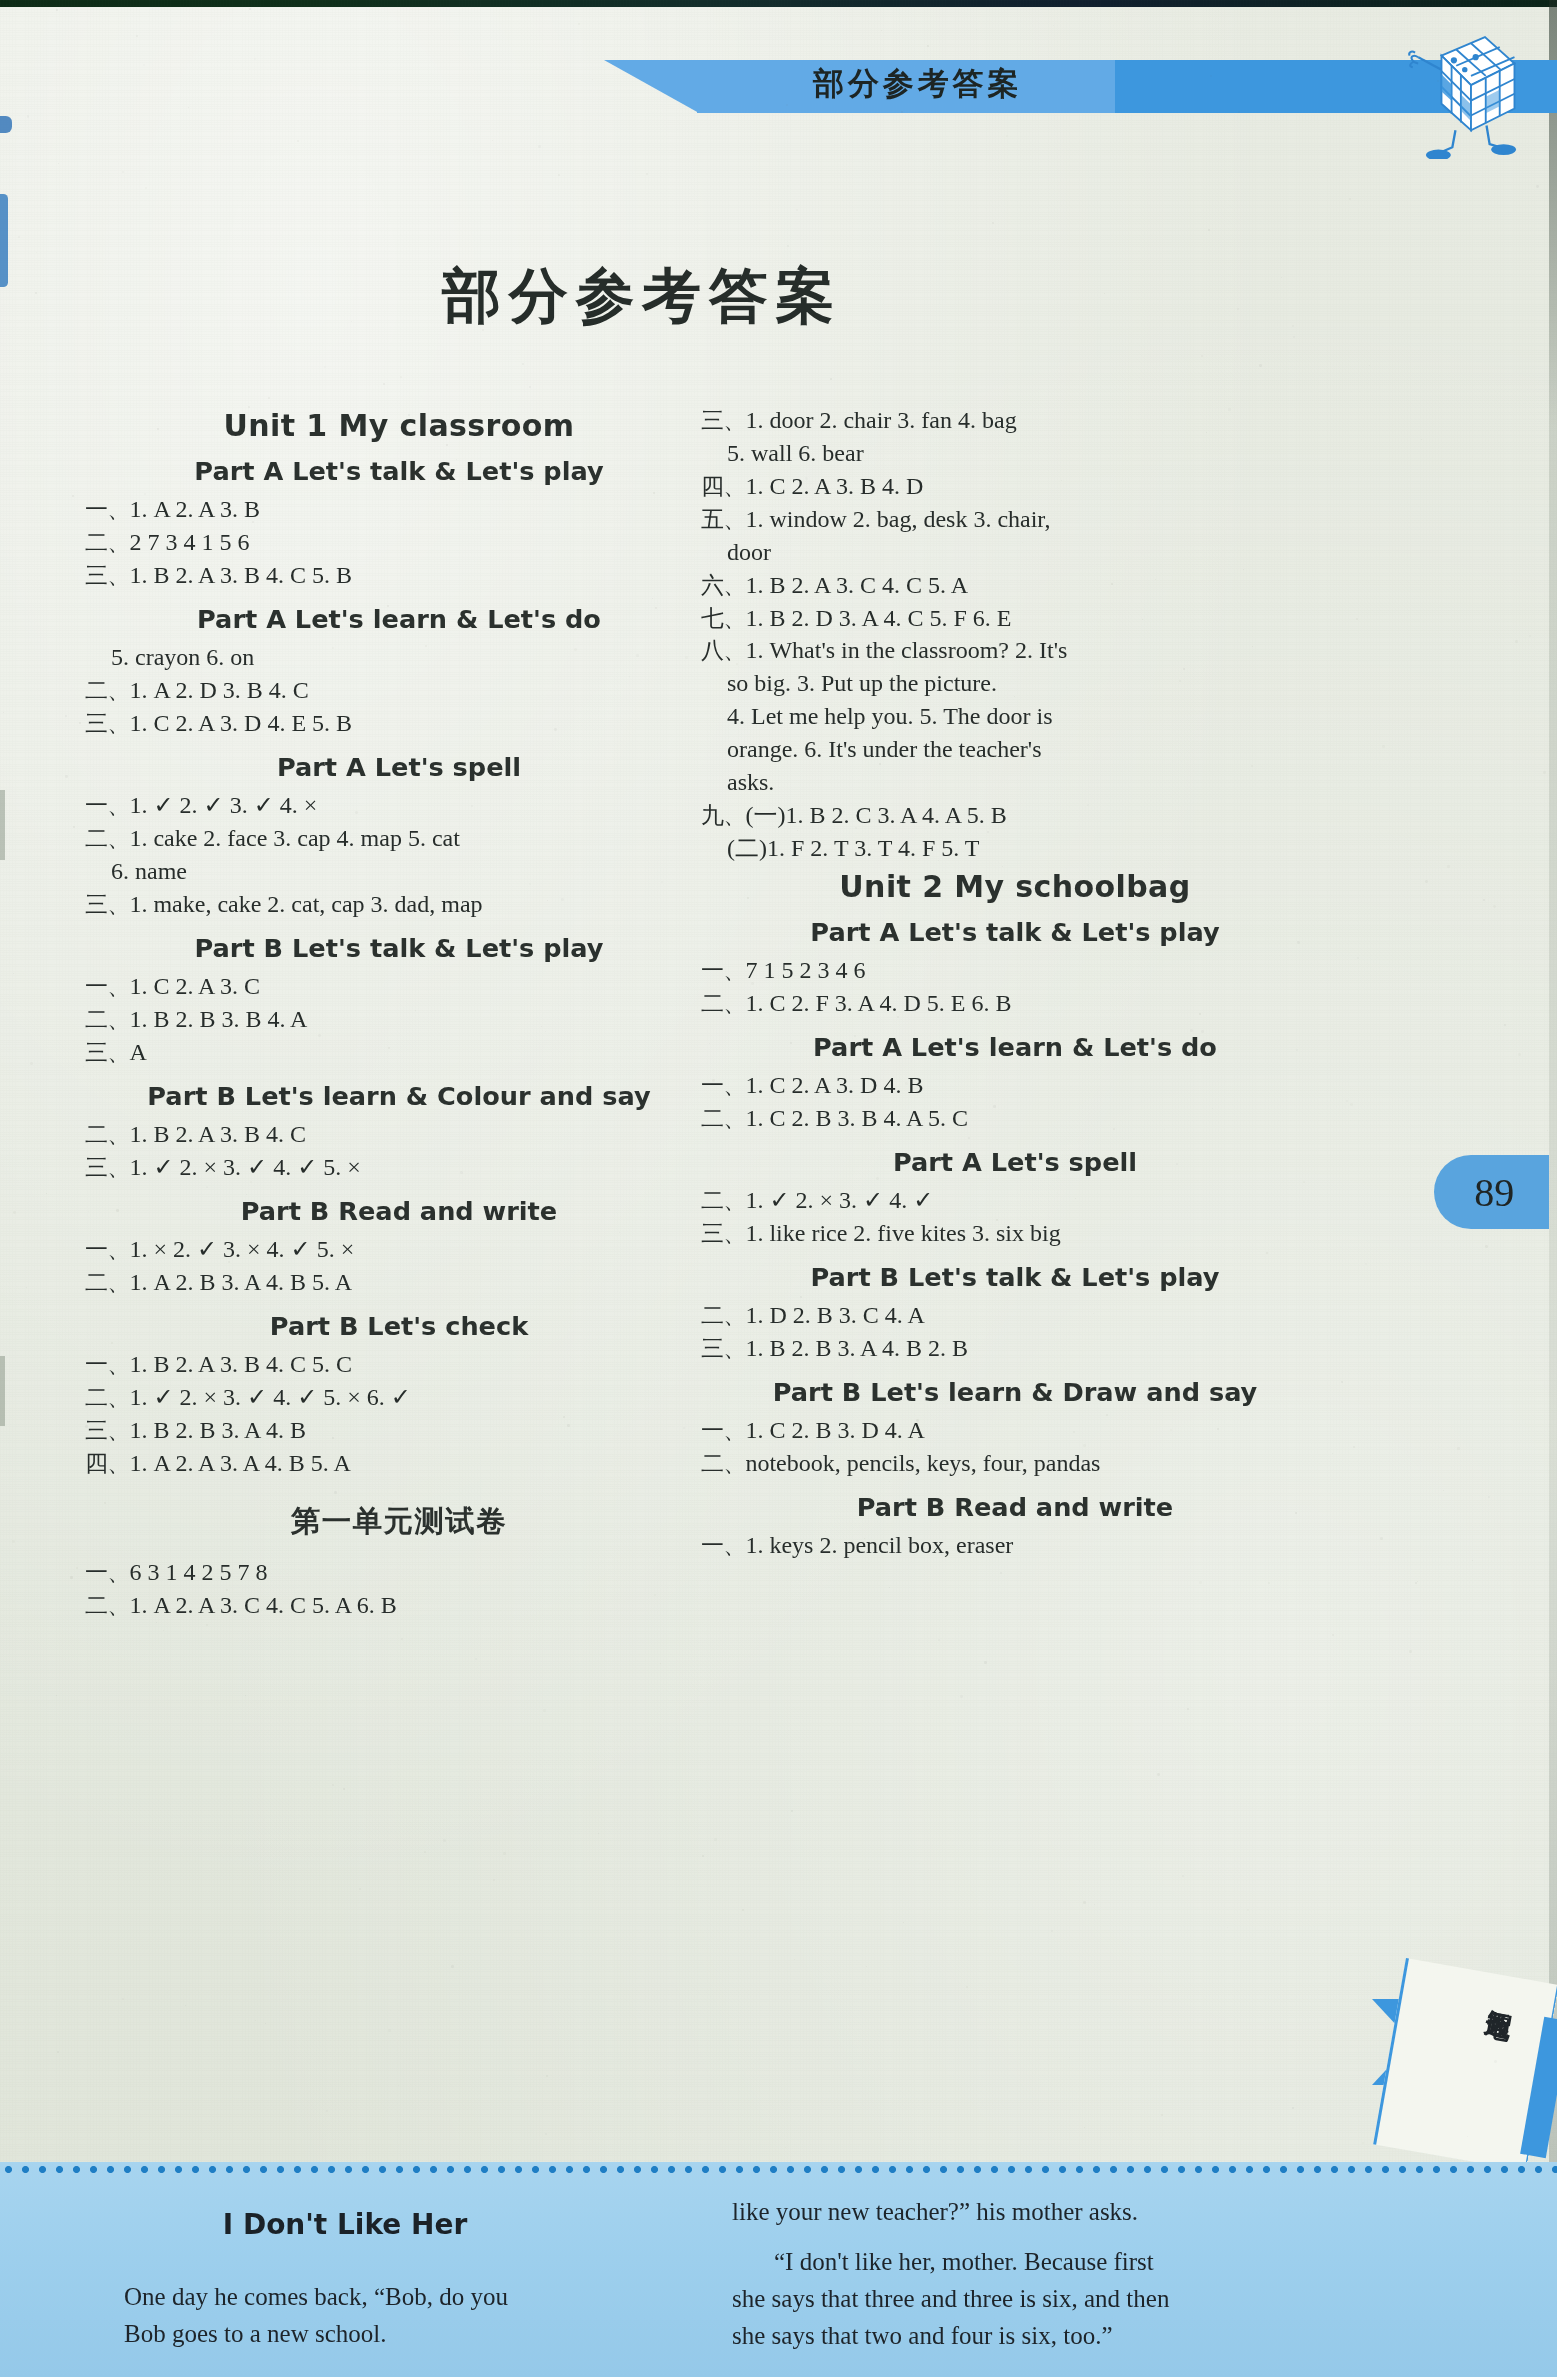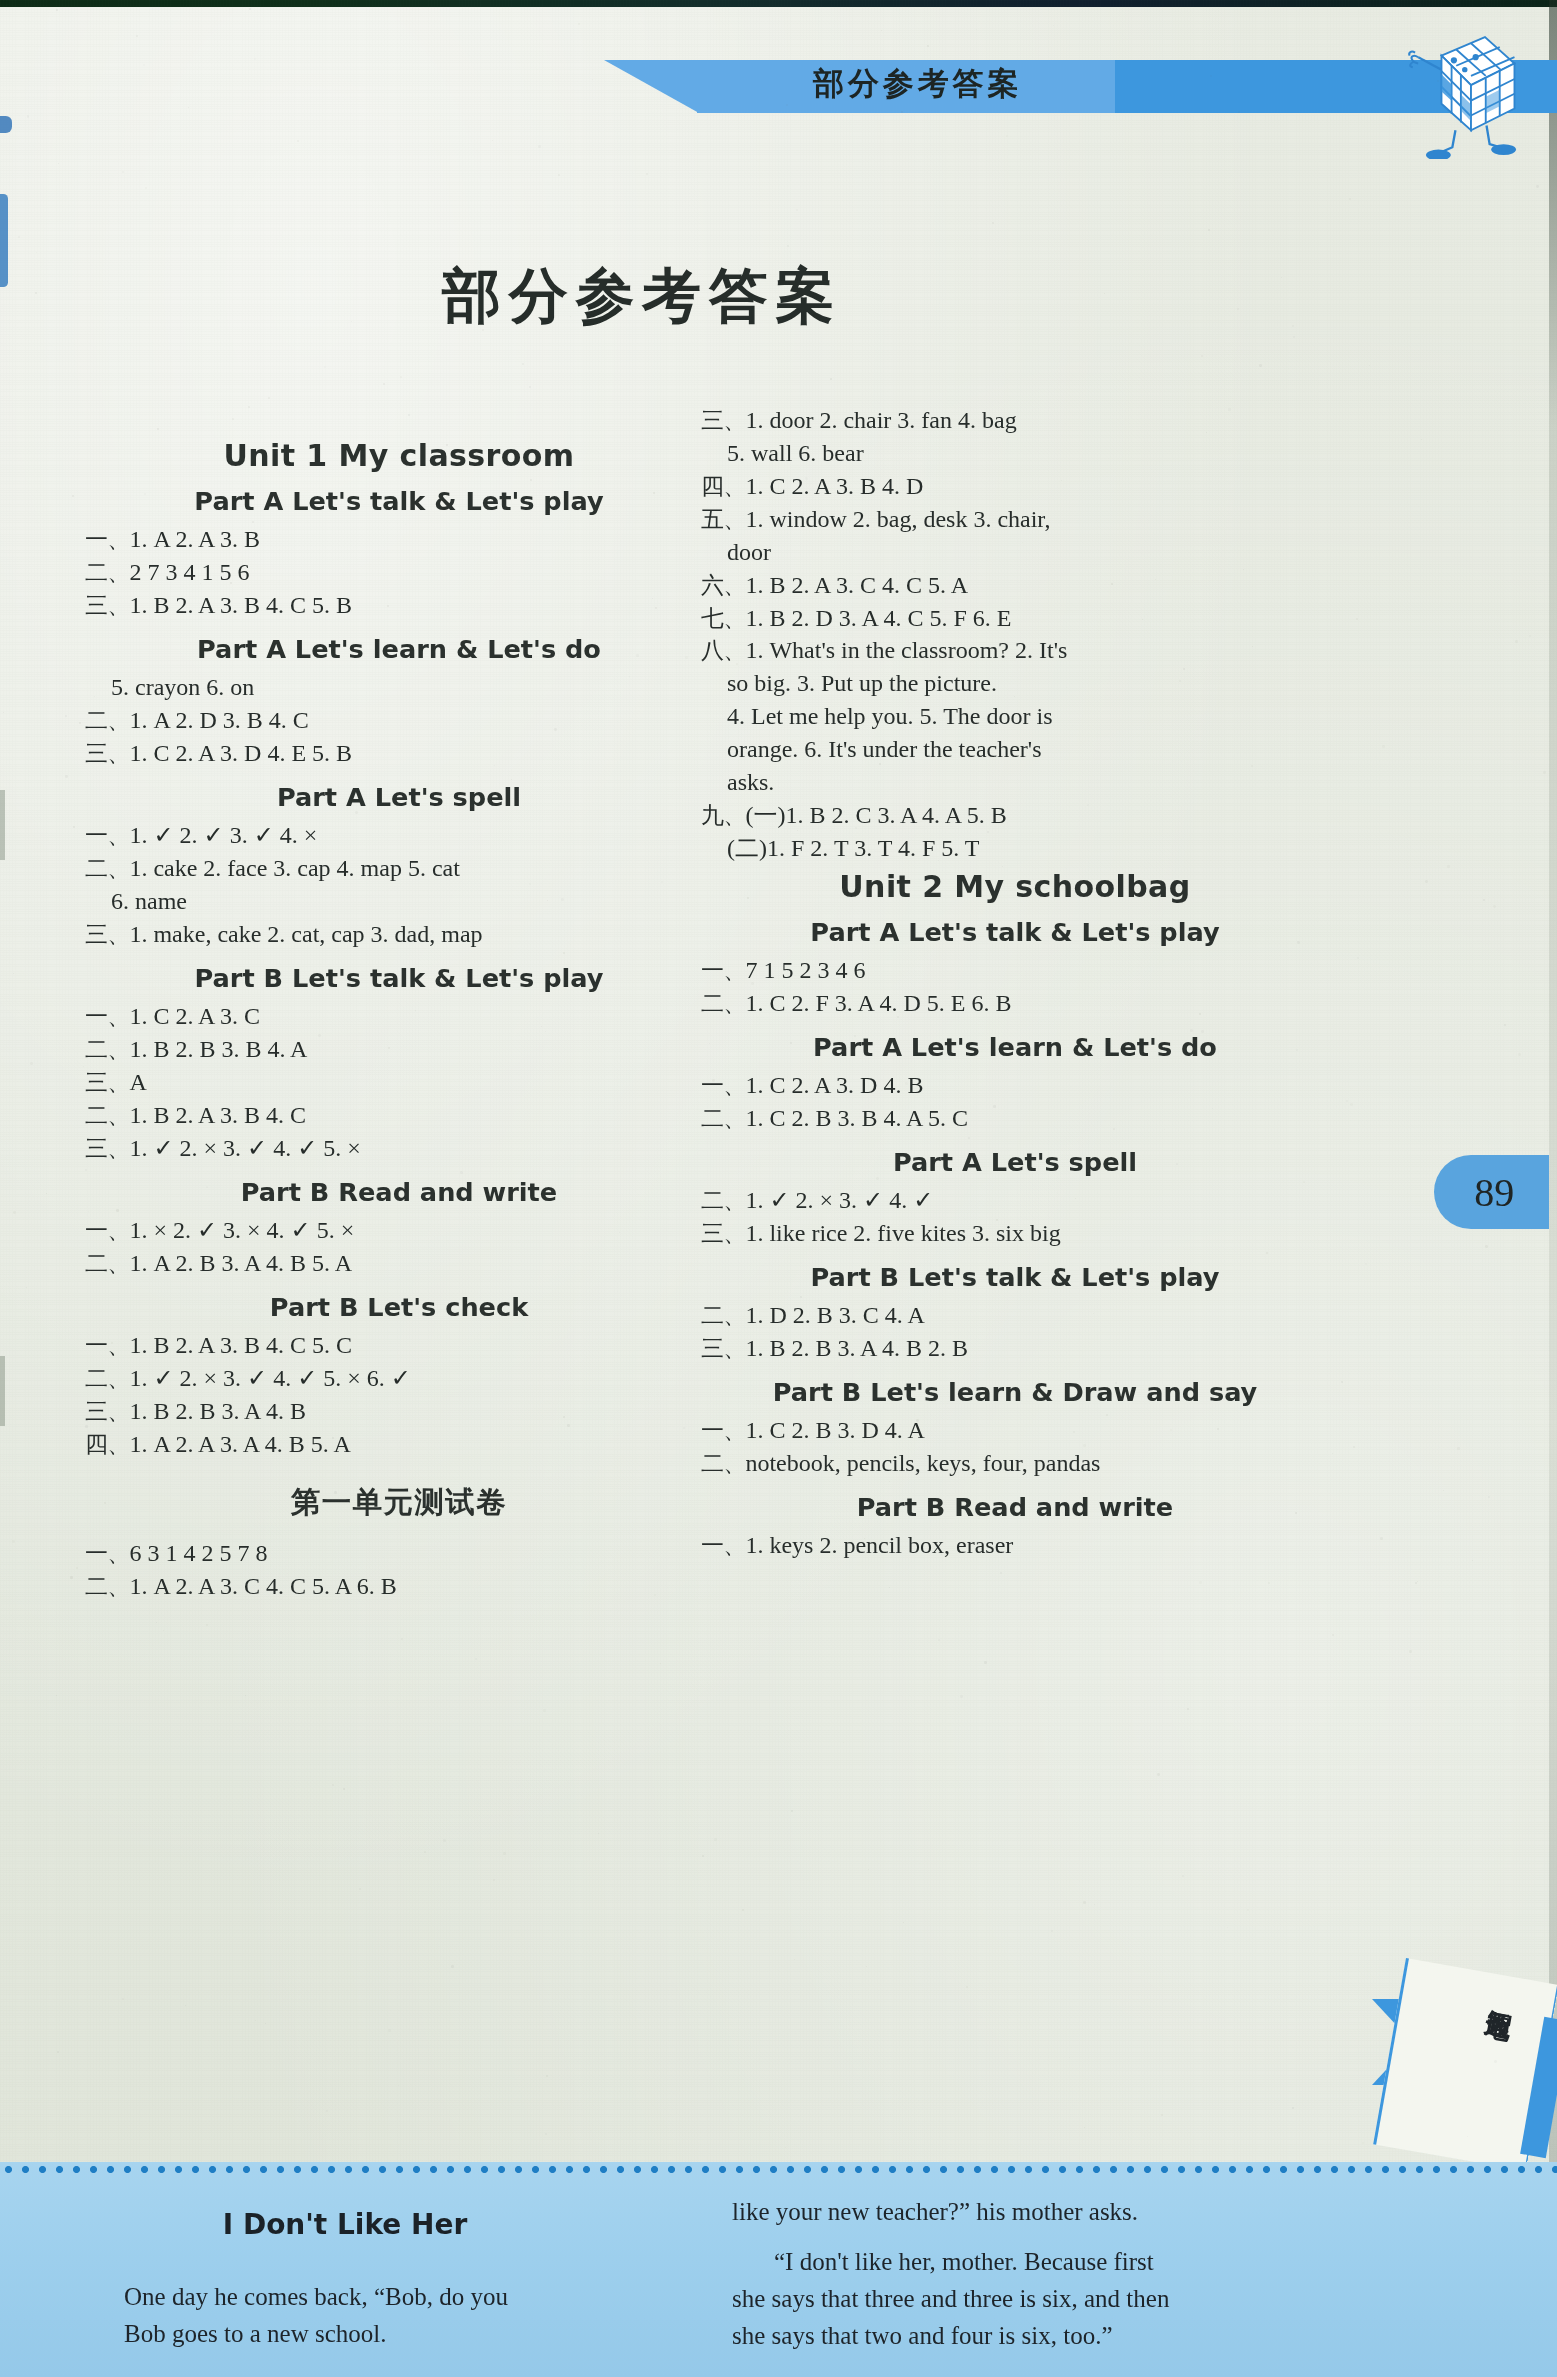--- a/index.html
+++ b/index.html
@@ -96,21 +96,21 @@
     color: #262d2a;
     white-space: nowrap;
   }
 
   
   .col {
     position: absolute;
     top: 403px;
     width: 628px;
   }
-  .col-left  { left: 85px; margin-top: 30px; }
+  .col-left  { left: 85px; }
   .col-right { left: 701px; }
 
   .unit-head {
     font-family: "DejaVu Sans", sans-serif;
     font-size: 30px;
     font-weight: 700;
     color: #2b312e;
     text-align: center;
     letter-spacing: 0.4px;
     margin: 4.6px 0 12.4px 0;
@@ -350,20 +350,21 @@
       <div class="ans"><span class="cn">三、</span><span>1. C   2. A   3. D   4. E   5. B</span></div>
       <div class="part-head">Part A   Let's spell</div>
       <div class="ans"><span class="cn">一、</span><span>1. ✓   2. ✓   3. ✓   4. ×</span></div>
       <div class="ans"><span class="cn">二、</span><span>1. cake   2. face   3. cap   4. map   5. cat</span></div>
       <div class="ans"><span class="ind"></span><span>6. name</span></div>
       <div class="ans"><span class="cn">三、</span><span>1. make, cake   2. cat, cap   3. dad, map</span></div>
       <div class="part-head">Part B   Let's talk &amp; Let's play</div>
       <div class="ans"><span class="cn">一、</span><span>1. C   2. A   3. C</span></div>
       <div class="ans"><span class="cn">二、</span><span>1. B   2. B   3. B   4. A</span></div>
       <div class="ans"><span class="cn">三、</span><span>A</span></div>
+      <div class="part-head">Part B   Let's learn &amp; Colour and say</div>
       <div class="ans"><span class="cn">二、</span><span>1. B   2. A   3. B   4. C</span></div>
       <div class="ans"><span class="cn">三、</span><span>1. ✓   2. ×   3. ✓   4. ✓   5. ×</span></div>
       <div class="part-head">Part B   Read and write</div>
       <div class="ans"><span class="cn">一、</span><span>1. ×   2. ✓   3. ×   4. ✓   5. ×</span></div>
       <div class="ans"><span class="cn">二、</span><span>1. A   2. B   3. A   4. B   5. A</span></div>
       <div class="part-head">Part B   Let's check</div>
       <div class="ans"><span class="cn">一、</span><span>1. B   2. A   3. B   4. C   5. C</span></div>
       <div class="ans"><span class="cn">二、</span><span>1. ✓   2. ×   3. ✓   4. ✓   5. ×   6. ✓</span></div>
       <div class="ans"><span class="cn">三、</span><span>1. B   2. B   3. A   4. B</span></div>
       <div class="ans"><span class="cn">四、</span><span>1. A   2. A   3. A   4. B   5. A</span></div>

